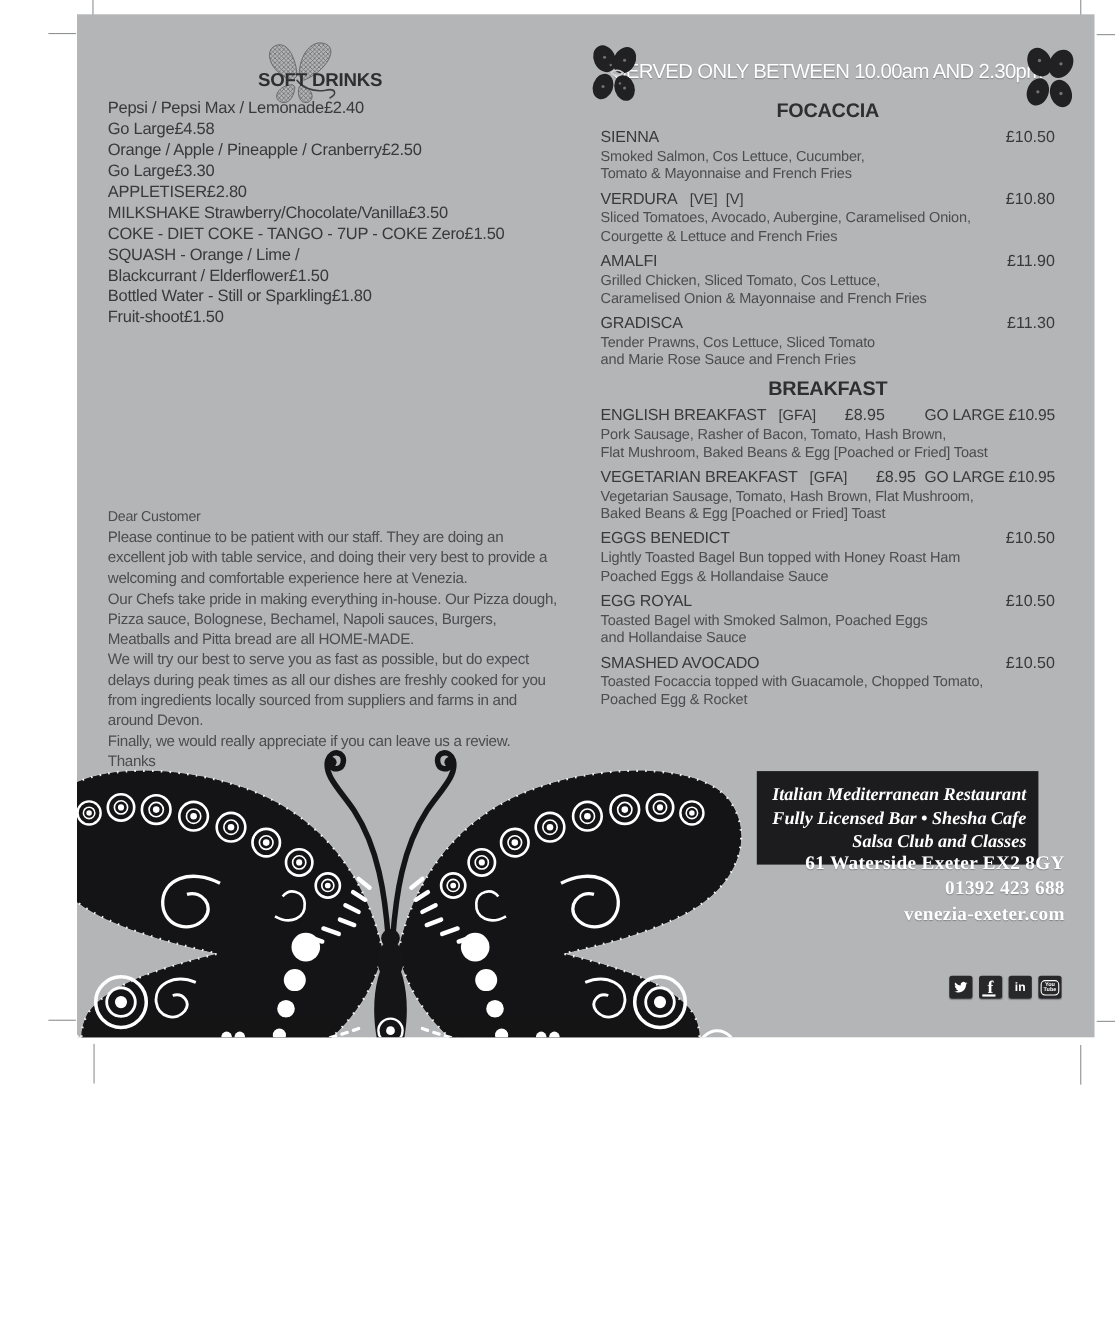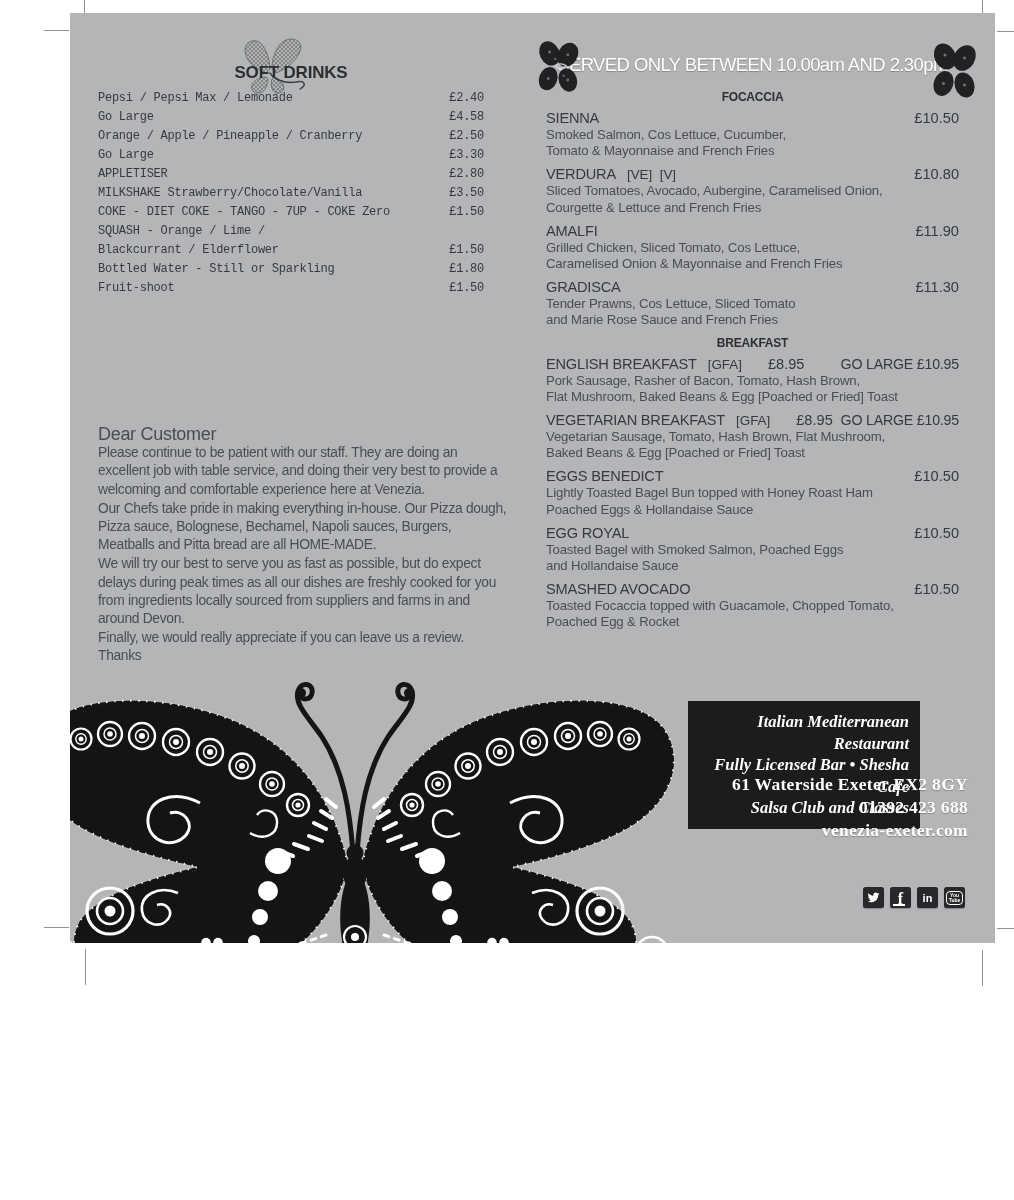--- a/index.html
+++ b/index.html
@@ -15,48 +15,48 @@
     position:absolute;left:70px;top:13px;width:925px;height:930px;
     background:var(--panel-bg,#b3b5b7);overflow:hidden;
   }
   
   .drinks{position:absolute;left:28px;top:50px;width:386px;z-index:1;}
   .sec-title{
     font-size:17px;font-weight:700;color:var(--ink,#2d2f31);
     text-align:center;margin:14px 0 6px;letter-spacing:-0.2px;position:relative;z-index:1;
   }
   .drinks .menu-section:first-child .sec-title{margin-top:0;}
-  .drink-row{display:flex;justify-content:space-between;align-items:baseline;
-    font-size:12px;line-height:19px;letter-spacing:-0.25px;color:var(--text,#37393c);font-family:Liberation Mono, monospace;}
+  .drink-row{display:flex;justify-content:flex-start;align-items:baseline;
+    font-size:15px;line-height:19px;letter-spacing:-0.25px;color:var(--text,#37393c);}
   .letter{position:absolute;left:28px;top:412px;width:412px;
     font-size:13.8px;line-height:18.2px;letter-spacing:-0.3px;color:var(--text2,#4b4d50);}
-  .salutation{font-size:18px;}
+  .salutation{font-size:13px;margin-top:36px;}
   .para{margin-top:1px;}
   
   .rightcol{position:absolute;left:476px;top:40px;width:413px;z-index:1;}
   .served-note{
     text-align:center;color:#fff;font-size:18.5px;letter-spacing:-0.6px;
     line-height:24px;margin-bottom:13px;position:relative;z-index:2;
     text-shadow:0 1px 1px rgba(70,70,75,.45);
   }
-  .rightcol .sec-title{font-size:12px;margin:5px 0 6px;}
+  .rightcol .sec-title{font-size:18px;margin:5px 0 6px;}
   .food-item{margin-bottom:7px;}
   .food-head{display:flex;align-items:baseline;color:var(--text,#37393c);}
   .food-name{font-size:14.6px;letter-spacing:-0.2px;white-space:nowrap;}
   .food-tag{font-size:13.4px;margin-left:11px;white-space:pre;}
   .food-price{font-size:14.6px;margin-left:26px;}
   .food-spacer{flex:1;}
   .food-golarge{font-size:14.2px;letter-spacing:-0.2px;white-space:nowrap;}
   .food-desc{
     font-size:13.2px;line-height:16.2px;letter-spacing:-0.15px;
     color:var(--text2,#4b4d50);white-space:pre-line;margin-top:1px;
   }
   
   .tagline-box{
-    position:absolute;left:618px;top:688px;width:232px;box-sizing:border-box;
+    position:absolute;left:618px;top:688px;width:256px;box-sizing:border-box;
     background:var(--banner-bg,#1c1c1e);color:#fff;text-align:right;
     padding:10px 11px 10px 6px;z-index:3;
     font-family:"Liberation Serif","DejaVu Serif",serif;
     font-style:italic;font-weight:700;font-size:16.5px;line-height:21.5px;
   }
   .contact{
     position:absolute;right:27px;top:760px;text-align:right;color:#fff;z-index:3;
     font-family:"Liberation Serif","DejaVu Serif",serif;font-weight:700;
     font-size:17.5px;line-height:22.8px;letter-spacing:0.3px;
     text-shadow:0 1px 1px rgba(60,60,65,.4);

